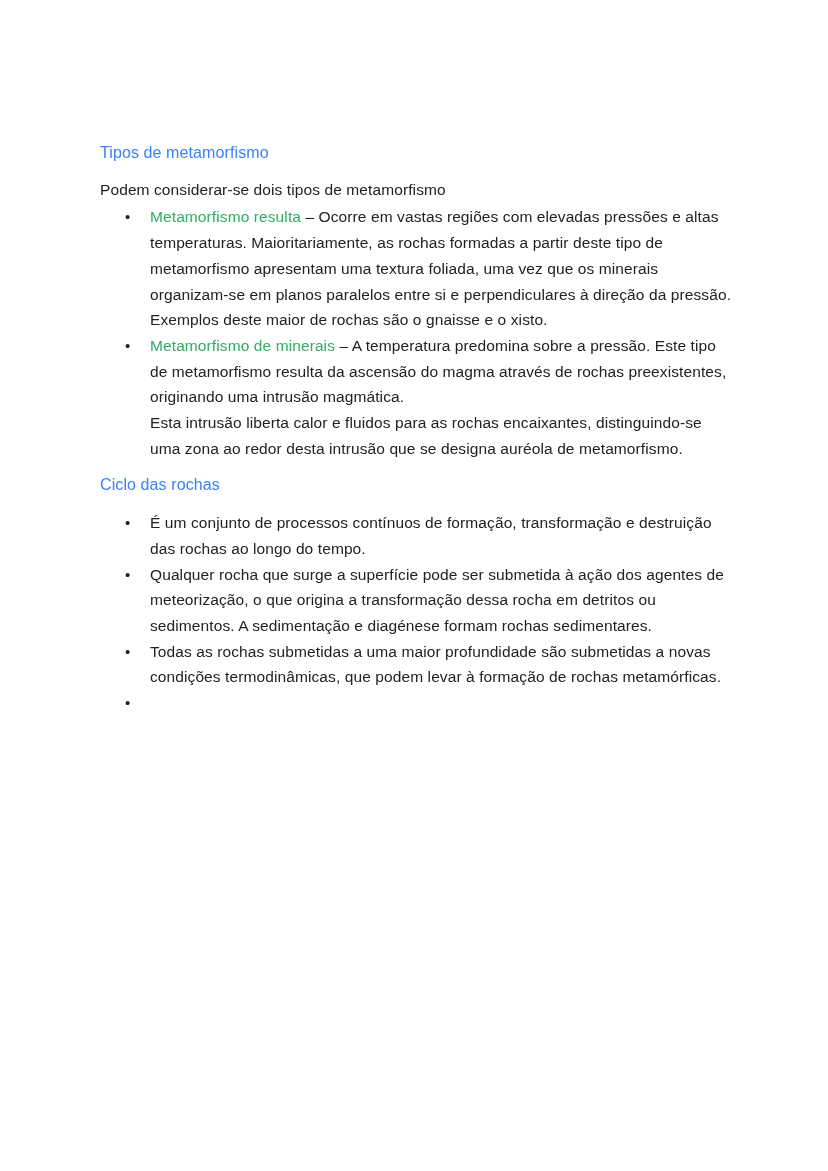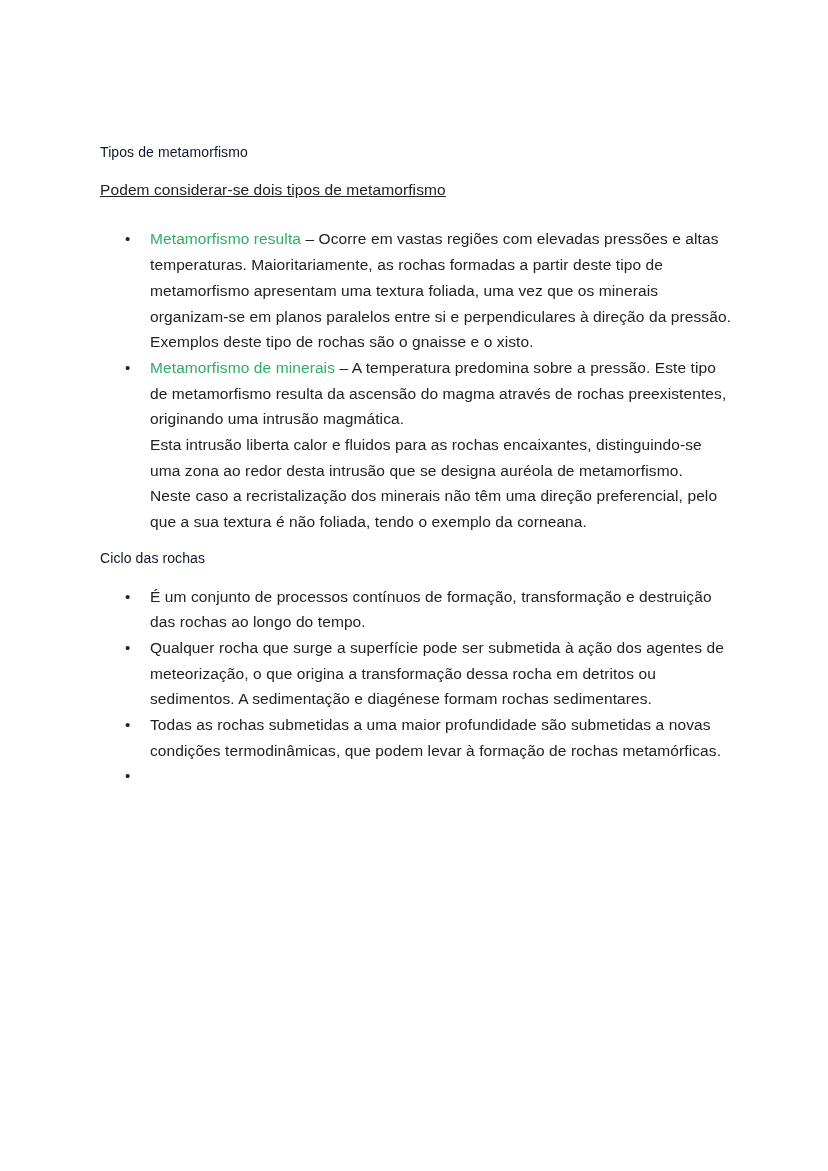--- a/index.html
+++ b/index.html
@@ -21,31 +21,30 @@
     position: absolute;
     left: 100px;
     top: 140px;
     width: 636px;
     font-size: 15.5px;
     line-height: 25.7px;
     letter-spacing: 0.1px;
   }
   .heading {
     margin: 0 0 11px 0;
-    font-size: 14px;
+    font-size: 16px;
     font-weight: 400;
     line-height: 25.7px;
-    color: #0f172a;
+    color: #3b82f6;
   }
   .heading-2 {
     margin: 4px 0 12px 0;
   }
   .intro {
-    margin: 0 0 24px 0;
-    text-decoration: underline;
+    margin: 0 0 2px 0;
   }
   .list {
     margin: 0 0 11px 0;
     padding: 0;
     list-style: none;
   }
   .list-item {
     position: relative;
     padding-left: 50px;
     margin: 0;
@@ -72,28 +71,27 @@
 
     <h2 class="heading">Tipos de metamorfismo</h2>
 
     <p class="intro">Podem considerar-se dois tipos de metamorfismo</p>
 
     <ul class="list">
       <li class="list-item">
         <span class="bullet">•</span>
         <span class="term">Metamorfismo resulta</span>
         <span>– Ocorre em vastas regiões com elevadas pressões e altas temperaturas. Maioritariamente, as rochas formadas a partir deste tipo de metamorfismo apresentam uma textura foliada, uma vez que os minerais organizam-se em planos paralelos entre si e perpendiculares à direção da pressão.</span>
-        <div class="item-line">Exemplos deste tipo de rochas são o gnaisse e o xisto.</div>
+        <div class="item-line">Exemplos deste maior de rochas são o gnaisse e o xisto.</div>
       </li>
       <li class="list-item">
         <span class="bullet">•</span>
         <span class="term">Metamorfismo de minerais</span>
         <span>– A temperatura predomina sobre a pressão. Este tipo de metamorfismo resulta da ascensão do magma através de rochas preexistentes, originando uma intrusão magmática.</span>
         <div class="item-line">Esta intrusão liberta calor e fluidos para as rochas encaixantes, distinguindo-se uma zona ao redor desta intrusão que se designa auréola de metamorfismo.</div>
-        <div class="item-line">Neste caso a recristalização dos minerais não têm uma direção preferencial, pelo que a sua textura é não foliada, tendo o exemplo da corneana.</div>
       </li>
     </ul>
 
     <h2 class="heading heading-2">Ciclo das rochas</h2>
 
     <ul class="list">
       <li class="list-item">
         <span class="bullet">•</span>
         <span>É um conjunto de processos contínuos de formação, transformação e destruição das rochas ao longo do tempo.</span>
       </li>

